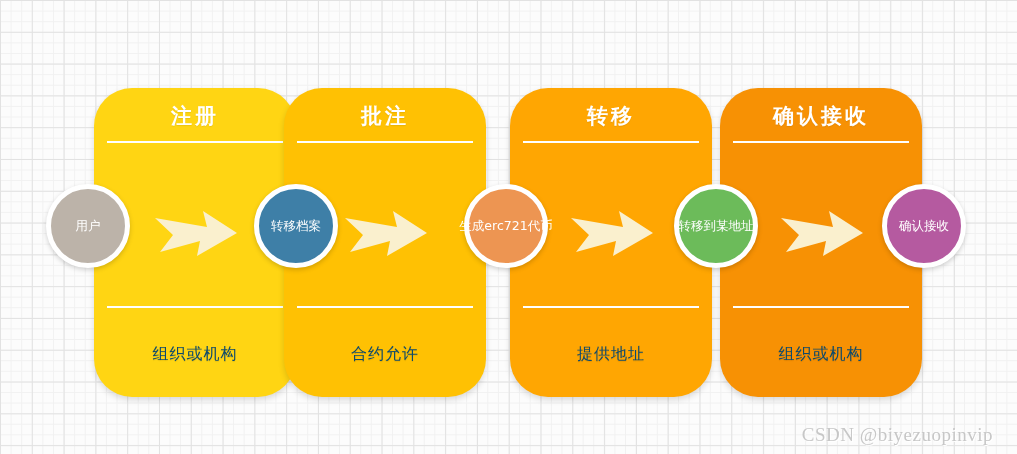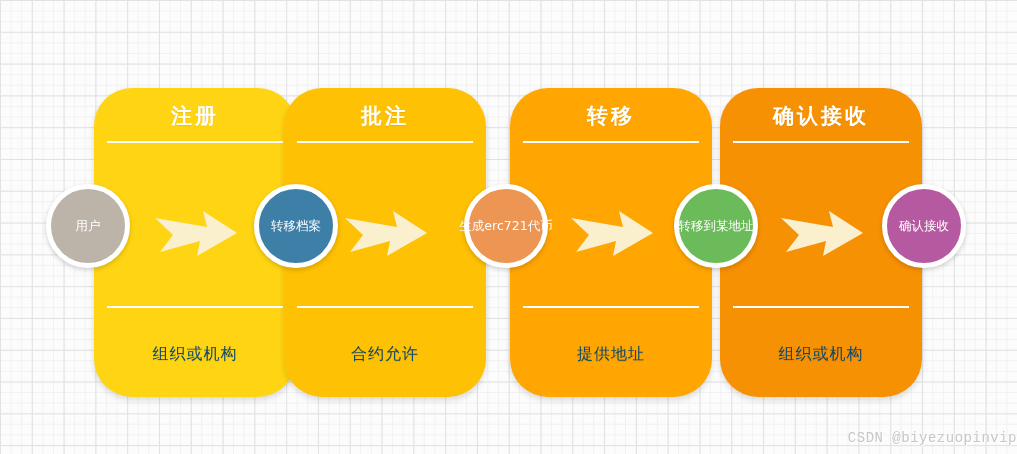--- a/index.html
+++ b/index.html
@@ -93,24 +93,24 @@
     z-index: 2;
   }
   .node-1 { left: 46px; }
   .node-2 { left: 254px; }
   .node-3 { left: 464px; }
   .node-4 { left: 674px; }
   .node-5 { left: 882px; }
 
   .watermark {
     position: absolute;
-    right: 0;
+    right: 24px;
     bottom: 8px;
-    font-family: Liberation Mono, monospace;
-    font-size: 14px;
+    font-family: Liberation Serif, serif;
+    font-size: 19px;
     color: #c7c7c7;
     text-shadow: 1px 1px 0 #ffffff;
     letter-spacing: 0.5px;
   }
 </style>
 </head>
 <body>
 
 <div class="canvas">
 

